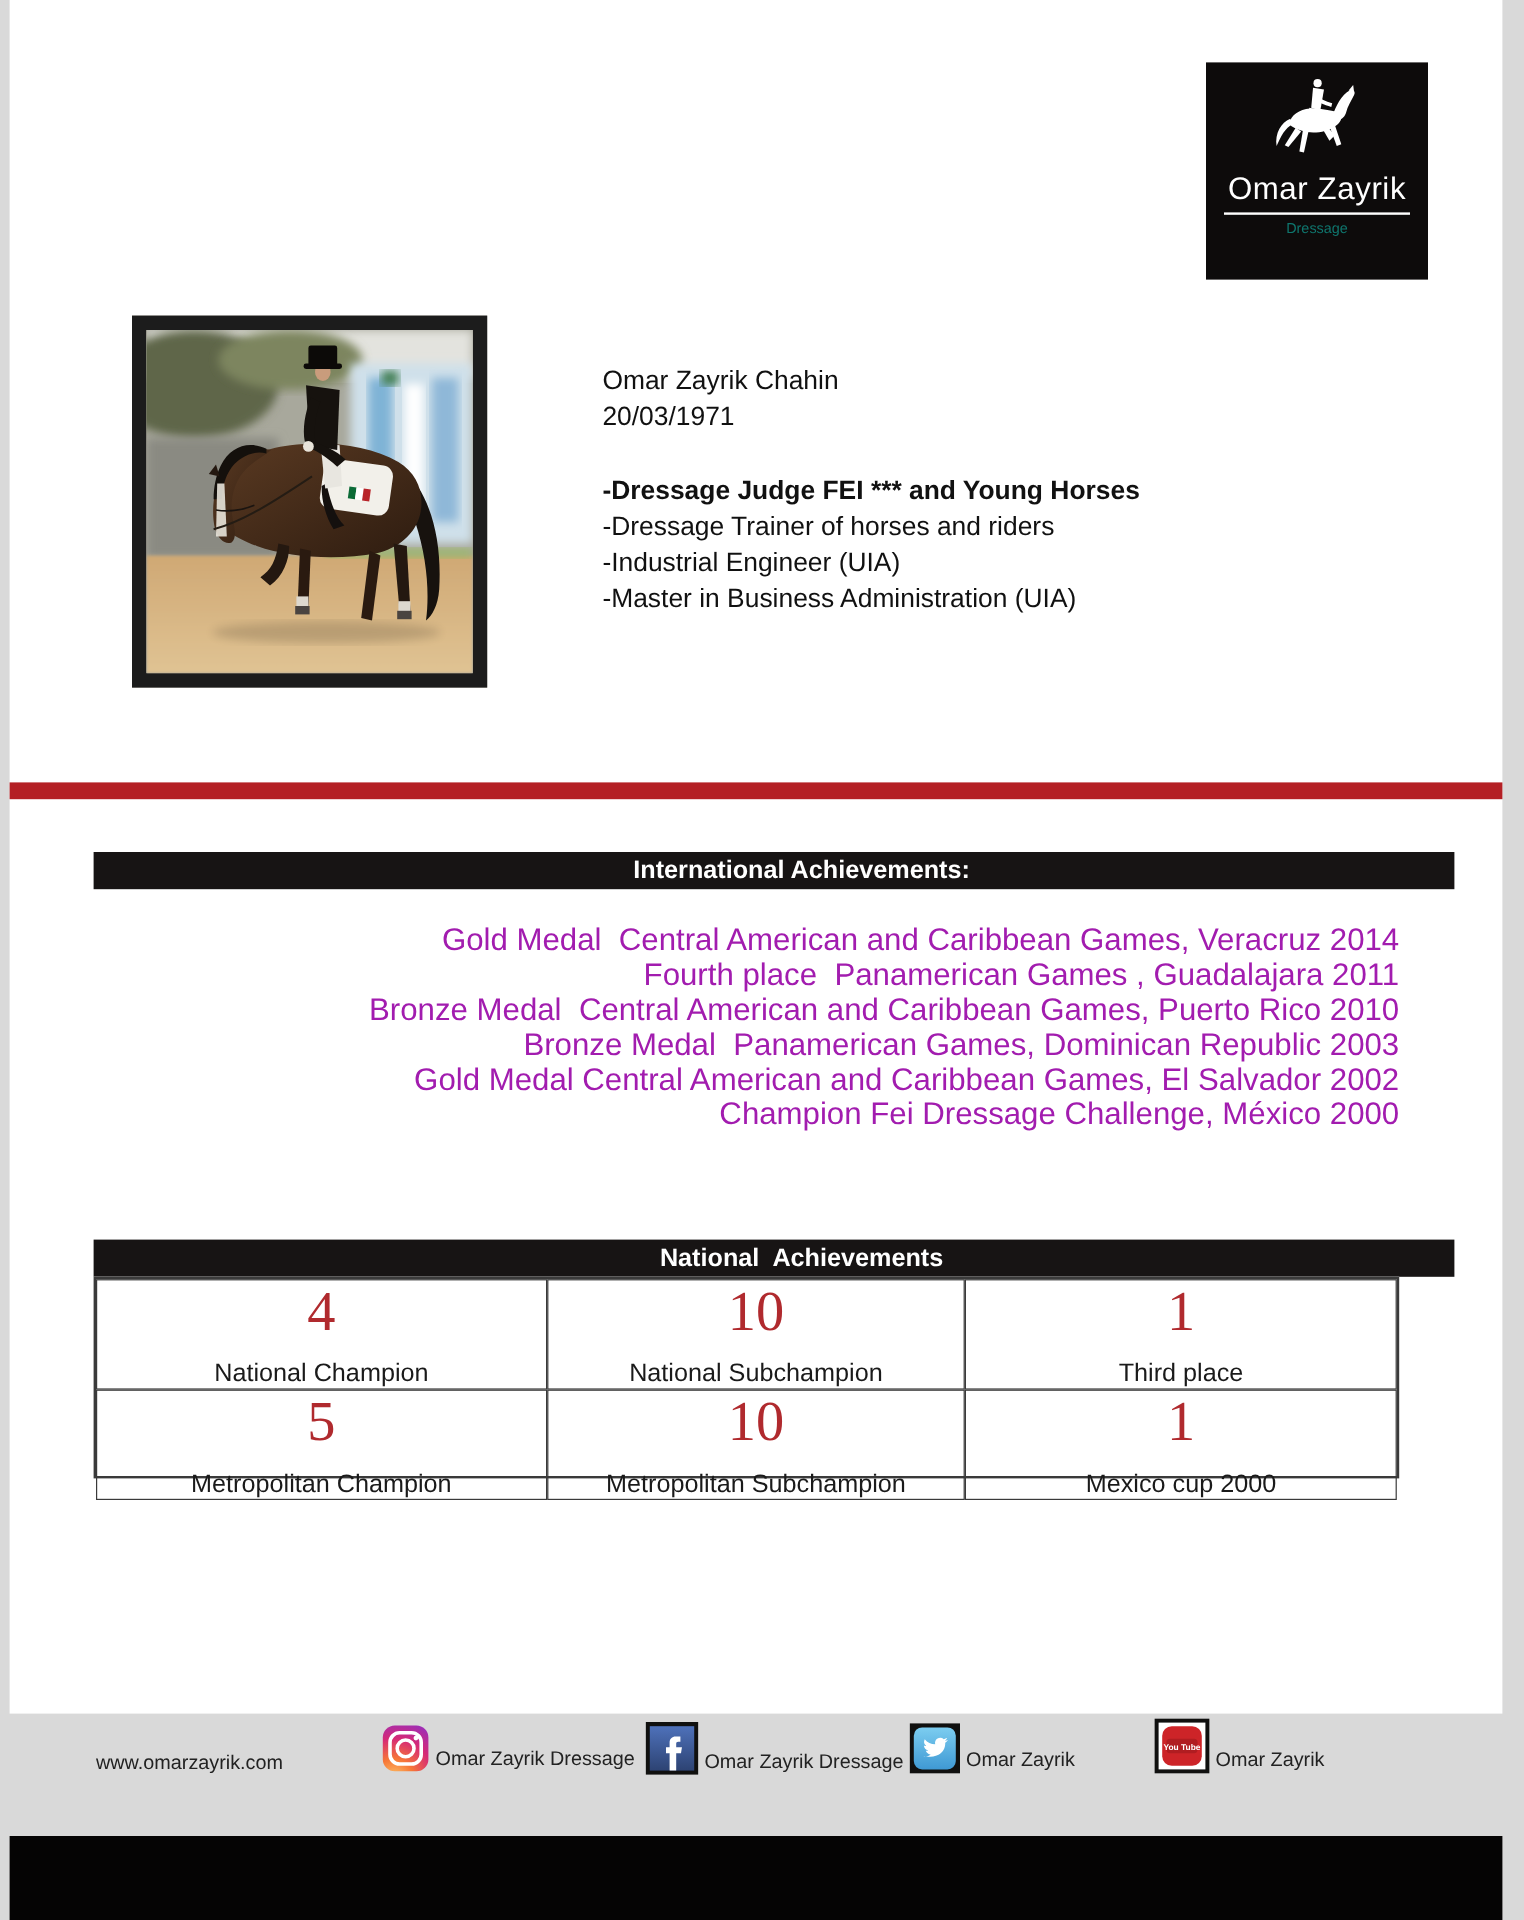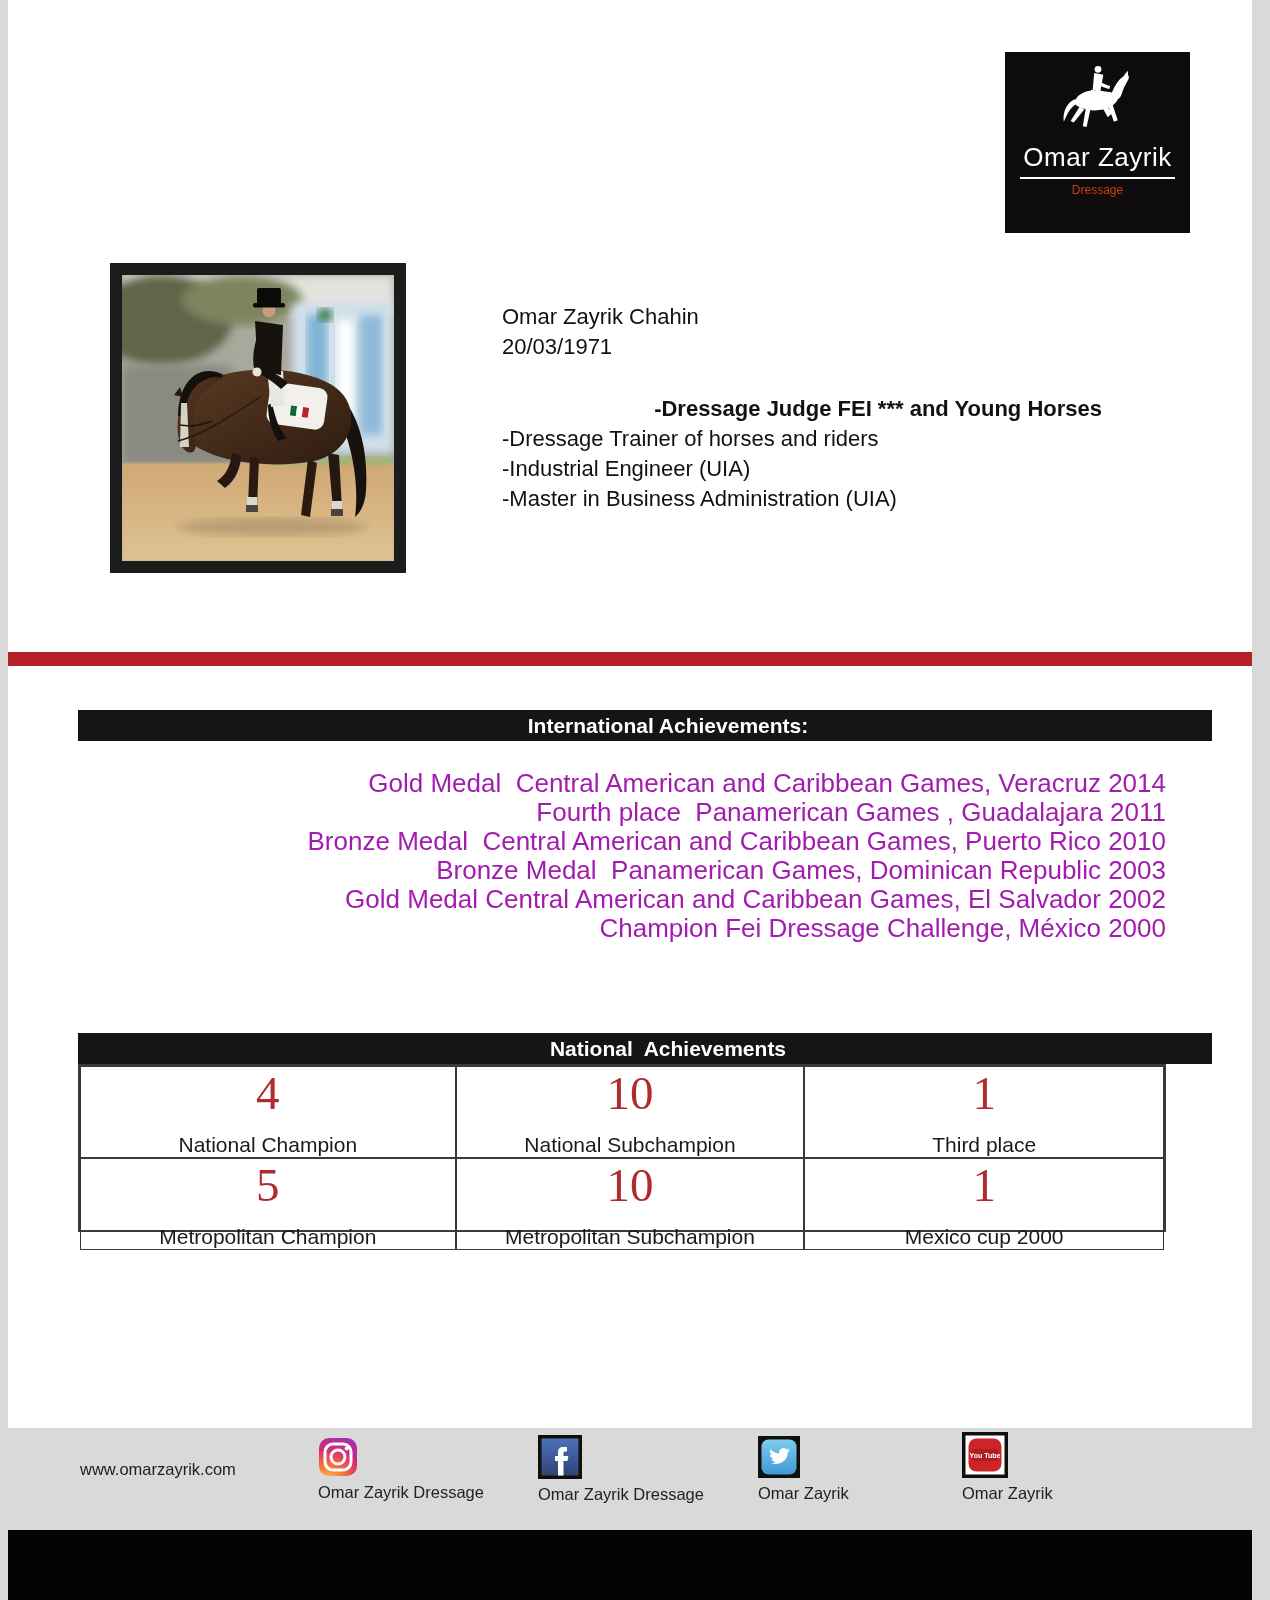--- a/index.html
+++ b/index.html
@@ -17,33 +17,33 @@
   
   .logo-box{
     position:absolute;left:997px;top:52px;width:185px;height:181px;
     background:#0d0b0b;display:flex;flex-direction:column;align-items:center;
   }
   .logo-horse{margin-top:12px;width:100px;height:76px;}
   .logo-name{
     color:#fff;font-size:26px;letter-spacing:.5px;
     border-bottom:2px solid #fff;padding:0 3px 4px 3px;margin-top:2px;white-space:nowrap;
   }
-  .logo-sub{color:#c2410c;font-size:12px;margin-top:4px;}
+  .logo-sub{color:#0f766e;font-size:12px;margin-top:4px;}
   
   .photo-frame{
     position:absolute;left:102px;top:263px;width:272px;height:286px;
     border:12px solid #1c1c1c;background:#b9b4a8;
   }
   .photo-frame svg{display:block;}
   
   .bio{position:absolute;left:494px;top:302px;width:600px;color:#111;
        font-size:22px;line-height:30px;}
   .bio-name,.bio-date{font-weight:normal;}
   .bio-roles{margin-top:32px;}
-  .role-bold{font-weight:bold;text-align:right;}
+  .role-bold{font-weight:bold;}
   
   .red-stripe{position:absolute;left:0;top:652px;width:1244px;height:14px;background:#b42025;}
   
   .section-bar{
     position:absolute;left:70px;width:1088px;height:31px;background:#171414;
     color:#fff;font-weight:bold;font-size:21px;display:flex;align-items:center;justify-content:center;
     white-space:pre-wrap;
     padding-left:46px;
   }
   .intl-bar{top:710px;}
@@ -63,21 +63,21 @@
   .natl-cell{
     border:1px solid #3a3a3a;display:flex;flex-direction:column;align-items:center;justify-content:center;
     padding-top:2px;
   }
   .cell-value{
     font-family:"Liberation Serif", serif;font-size:47px;line-height:48px;color:#b02a2e;
   }
   .cell-label{font-size:21px;color:#1a1a1a;margin-top:16px;}
   
   .website{position:absolute;left:72px;top:1460px;font-size:16.5px;color:#222;}
-  .social{position:absolute;display:flex;gap:5px;flex-direction:column;}
+  .social{position:absolute;display:flex;align-items:flex-end;gap:5px;}
   .social-label{font-size:16.5px;color:#222;line-height:20px;margin-bottom:1px;white-space:nowrap;}
   .soc-ig{left:310px;top:1437px;}
   .soc-fb{left:530px;top:1435px;}
   .soc-tw{left:750px;top:1436px;}
   .soc-yt{left:954px;top:1432px;}
   .bottom-bar{position:absolute;left:0;top:1530px;width:1244px;height:70px;background:#050404;}
 </style>
 </head>
 <body>
 

